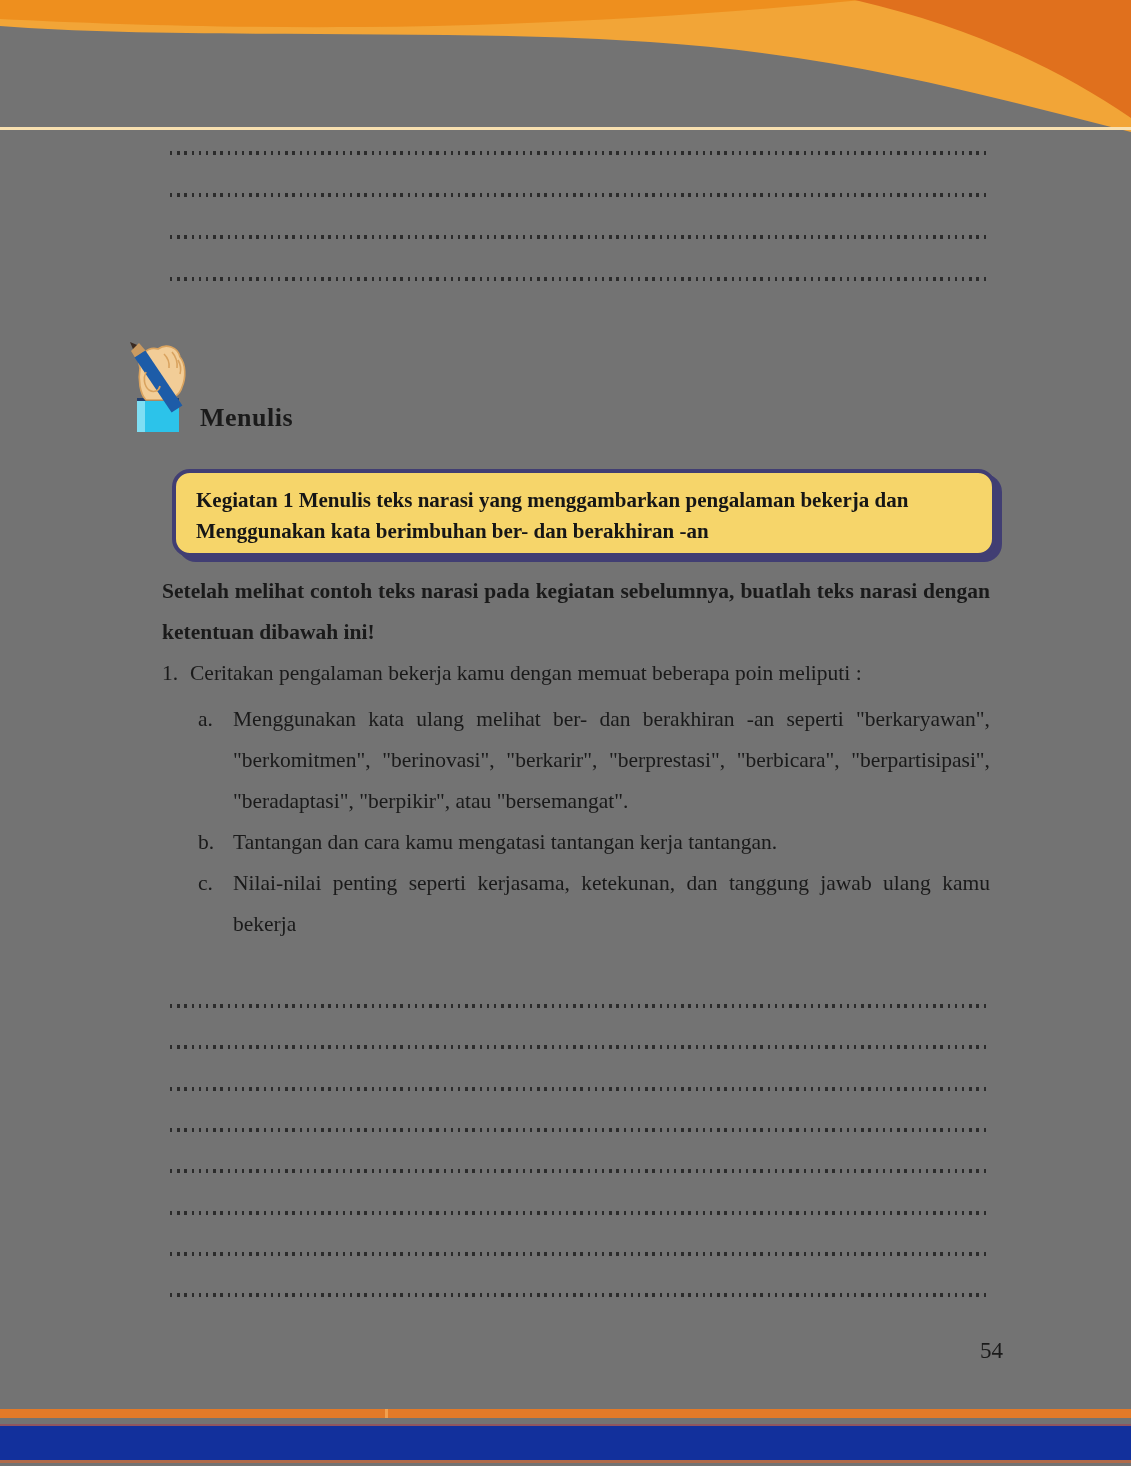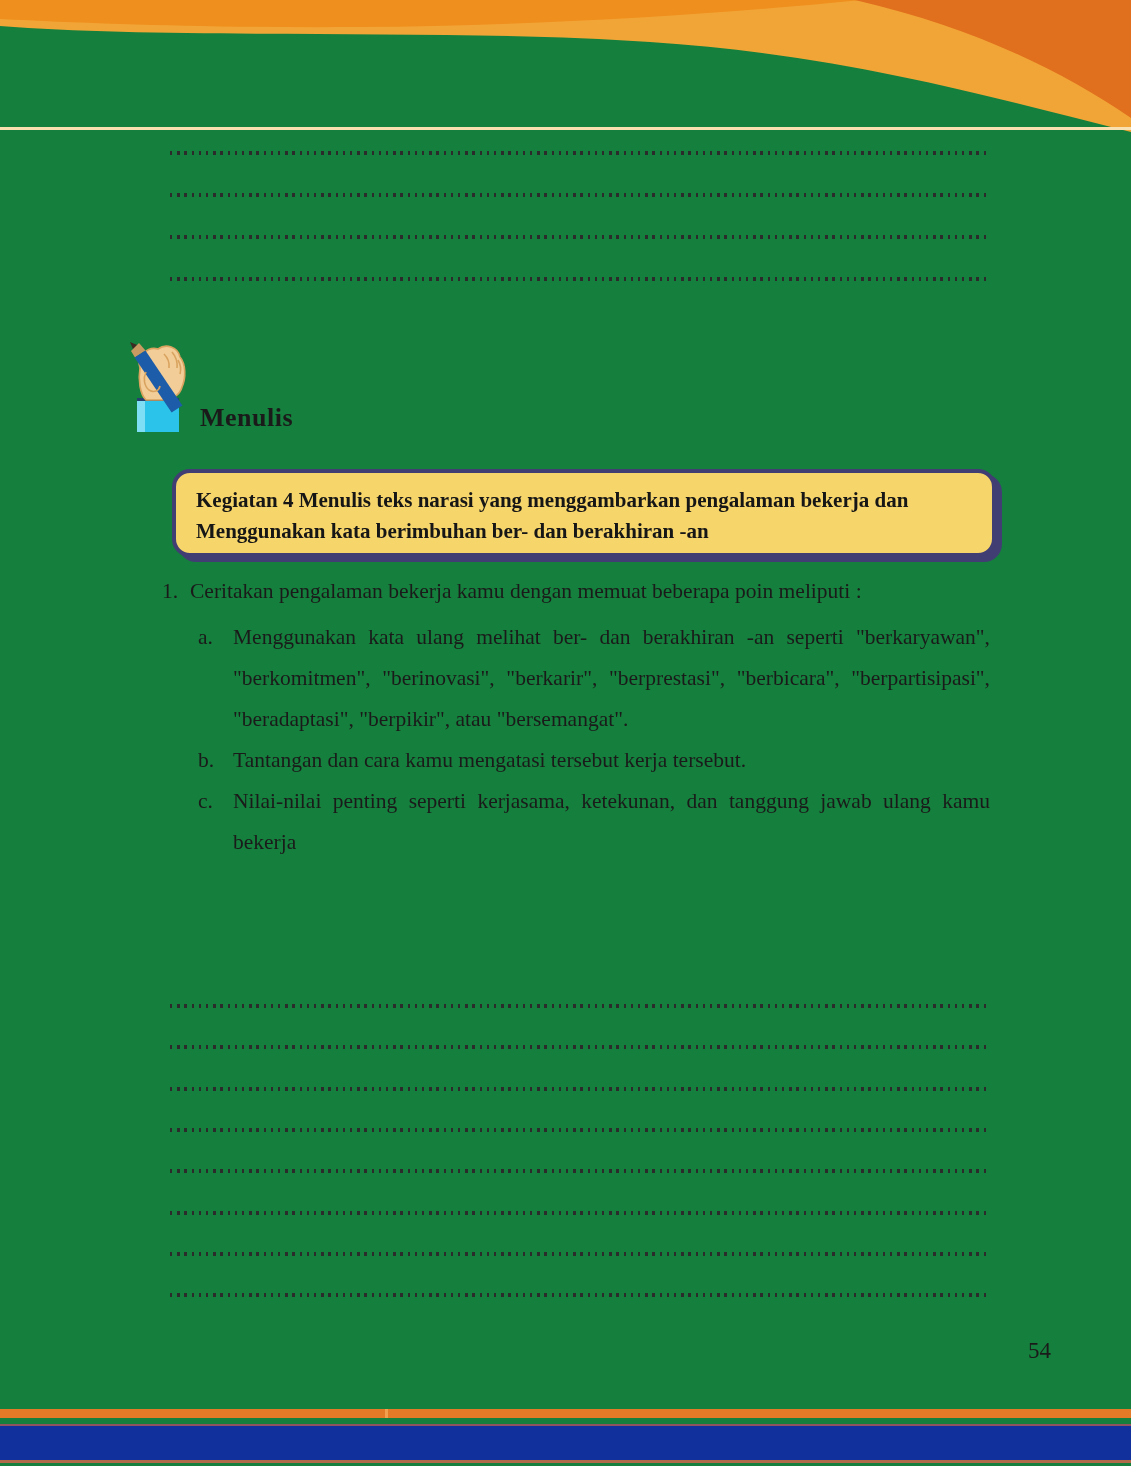--- a/index.html
+++ b/index.html
@@ -1,21 +1,21 @@
 <!DOCTYPE html>
 <html style="--text_color: #1a1a1a; --dotted_line: #2b2b2b; --header_gold: #f2a537; --header_mid_orange: #ee8f1e; --header_dark_orange: #e0701d; --header_hairline: #f8e0b0; --box_fill: #f6d56a; --box_border: #413e73; --icon_hand: #f2cd97; --icon_hand_outline: #d9a35f; --icon_pencil_blue: #1d5ca8; --icon_sleeve_cyan: #2cc3ea; --footer_orange: #e37a28; --footer_orange_light: #f2a04e; --footer_maroon: #8e5560; --footer_blue: #12309c; --footer_copper: #b06a4a;"><head>
 <meta charset="utf-8">
 <style>
   * { margin:0; padding:0; box-sizing:border-box; }
   html,body { background:#ffffff; }
   body {
     width:1131px; height:1466px; position:relative; overflow:hidden;
     font-family:"Liberation Serif", serif; color:var(--text_color,#1a1a1a);
   }
-  .page { position:absolute; inset:0; background:#15803d; }
+  .page { position:absolute; inset:0; background:#737373; }
 
   
   .header-swoosh { position:absolute; left:0; top:0; width:1131px; height:133px; display:block; }
   .header-hairline { position:absolute; left:0; top:127px; width:1131px; height:3px;
     background:var(--header_hairline,#f8e0b0); }
 
   
   .dots-layer { position:absolute; inset:0; pointer-events:none; }
   .dotted-line { position:absolute; left:170px; width:818px; height:4px;
     background-image:repeating-linear-gradient(to right,
@@ -41,21 +41,21 @@
   .li { display:flex; align-items:flex-start; }
   .li .marker { flex:0 0 auto; }
   .l1 > .marker { width:24px; margin-right:4px; }
   .l1 > .content { flex:1 1 auto; }
   .sublist { margin-left:36px; margin-top:5px; }
   .l2 > .marker { width:22px; margin-right:13px; }
   .l2 > .content { flex:1 1 auto; }
   .justify { text-align:justify; }
 
   
-  .page-number { position:absolute; left:980px; top:1338px; font-size:23px;margin-left:48px; }
+  .page-number { position:absolute; left:980px; top:1338px; font-size:23px; }
 
   
   .footer-orange-bar { position:absolute; left:0; top:1409px; width:1131px; height:9px;
     background:var(--footer_orange,#e37a28); }
   .footer-bar-divider { position:absolute; left:385px; top:0; width:3px; height:9px;
     background:var(--footer_orange_light,#f2a04e); }
   .footer-maroon-line { position:absolute; left:0; top:1424px; width:1131px; height:2px;
     background:var(--footer_maroon,#8e5560); }
   .footer-blue-bar { position:absolute; left:0; top:1426px; width:1131px; height:34px;
     background:var(--footer_blue,#12309c); }
@@ -92,36 +92,37 @@
 
     <polygon points="11,18 18,11 6,6" fill="#3b2b22"></polygon>
     <polygon points="7,15 15,7 21.5,14.5 11,21.5" fill="#c99a61"></polygon>
     <polygon points="10.6,21.5 21.4,14.5 58.4,69.5 47.6,76.5" fill="var(--icon_pencil_blue,#1d5ca8)"></polygon>
 
     <path d="M22,36 C19,42 20,50 25,54 C30,57 35,55 36,50" fill="none" stroke="var(--icon_hand_outline,#d9a35f)" stroke-width="1.6"></path>
   </svg>
   <div class="menulis-heading">Menulis</div>
 
   <div class="activity-box">
-    <div class="activity-box-text">Kegiatan 4 Menulis teks narasi yang menggambarkan pengalaman bekerja dan Menggunakan kata berimbuhan ber- dan berakhiran -an</div>
+    <div class="activity-box-text">Kegiatan 1 Menulis teks narasi yang menggambarkan pengalaman bekerja dan Menggunakan kata berimbuhan ber- dan berakhiran -an</div>
   </div>
 
   <div class="instructions">
+    <p class="intro">Setelah melihat contoh teks narasi pada kegiatan sebelumnya, buatlah teks narasi dengan ketentuan dibawah ini!</p>
     <div class="li l1">
       <span class="marker">1.</span>
       <div class="content">Ceritakan pengalaman bekerja kamu dengan memuat beberapa poin meliputi :</div>
     </div>
     <div class="sublist">
       <div class="li l2">
         <span class="marker">a.</span>
         <div class="content justify">Menggunakan kata ulang melihat ber- dan berakhiran -an seperti "berkaryawan", "berkomitmen", "berinovasi", "berkarir", "berprestasi", "berbicara", "berpartisipasi", "beradaptasi", "berpikir", atau "bersemangat".</div>
       </div>
       <div class="li l2">
         <span class="marker">b.</span>
-        <div class="content">Tantangan dan cara kamu mengatasi tersebut kerja tersebut.</div>
+        <div class="content">Tantangan dan cara kamu mengatasi tantangan kerja tantangan.</div>
       </div>
       <div class="li l2">
         <span class="marker">c.</span>
         <div class="content justify">Nilai-nilai penting seperti kerjasama, ketekunan, dan tanggung jawab ulang kamu bekerja</div>
       </div>
     </div>
   </div>
 
   <div class="dots-layer" id="dots-bottom">
       <div class="dotted-line" style="top: 1004px;"></div>

